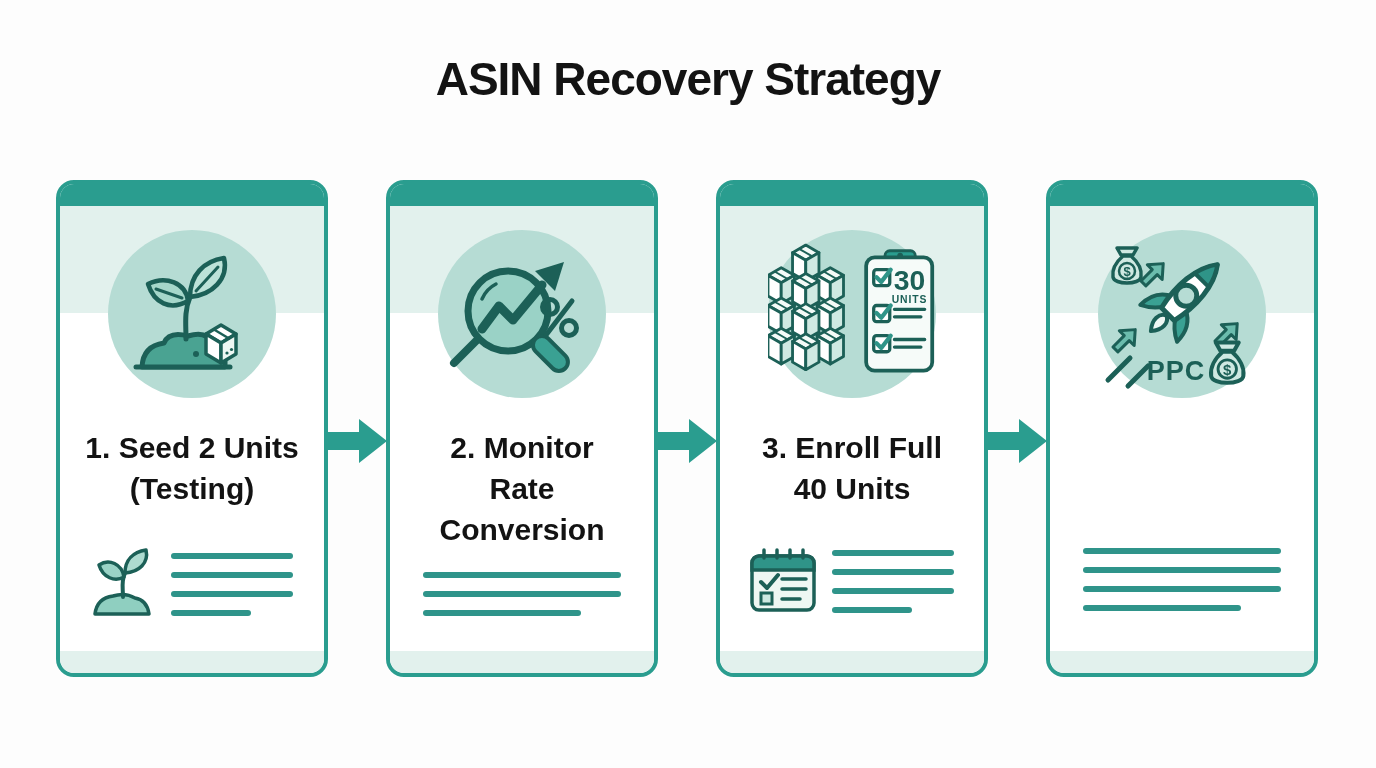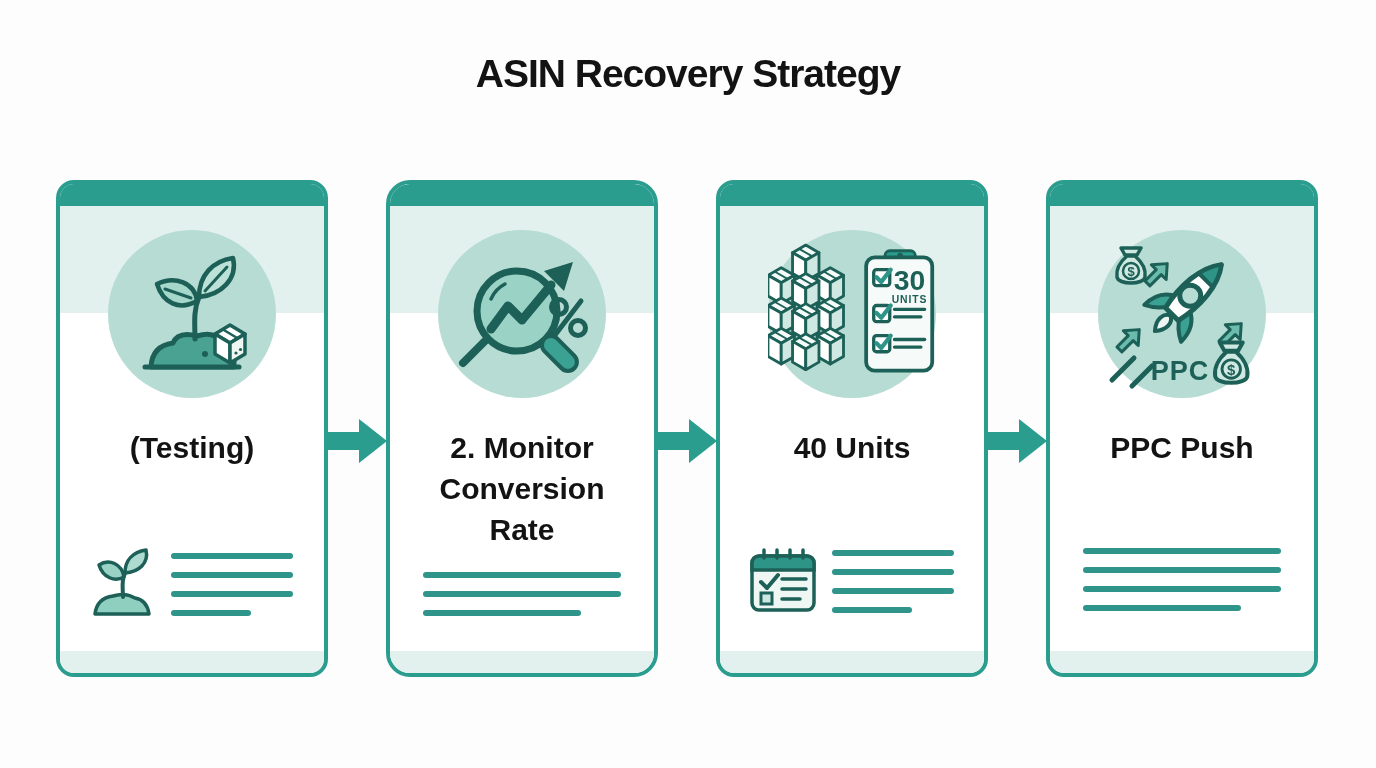--- a/index.html
+++ b/index.html
@@ -3,38 +3,38 @@
 <meta charset="utf-8">
 <style>
   * { margin:0; padding:0; box-sizing:border-box; }
   html,body { background:#fdfdfd; }
   .stage {
     position:relative; width:1376px; height:768px; background:#fdfdfd;
     font-family:"Liberation Sans", sans-serif; overflow:hidden;
   }
   .main-title {
     position:absolute; top:52px; left:0; right:0; text-align:center;
-    font-size:39px; font-weight:800; color:#131313; letter-spacing:-1px;
+    font-size:46px; font-weight:800; color:#131313; letter-spacing:-1px;
   }
   .card {
     position:absolute; top:180px; width:272px; height:497px;
     background:#ffffff; border:4px solid #2a9d8f; border-radius:18px;
     overflow:hidden;
   }
   .card.c1 { left:56px; }
-  .card.c2 { left:386px;border-radius:24px; }
+  .card.c2 { left:386px; }
   .card.c3 { left:716px; }
   .card.c4 { left:1046px; }
   .card-header { position:absolute; top:0; left:0; right:0; height:22px; background:#2a9d8f; }
   .mint-band  { position:absolute; top:22px; left:0; right:0; height:107px; background:#e2f1ed; }
   .card-footer{ position:absolute; bottom:0; left:0; right:0; height:22px; background:#e2f1ed; border-radius:0 0 13px 13px; }
   .icon-circle {
     position:absolute; top:46px; left:50%; transform:translateX(-50%);
     width:168px; height:168px; border-radius:50%; background:#b6dcd4;
-    display:flex; align-items:center; justify-content:center; overflow:visible;
+    display:flex; align-items:center; overflow:visible;
   }
   .card-title {
     position:absolute; top:243px; left:4px; right:4px; text-align:center;
     font-size:30px; font-weight:800; line-height:41px; color:#131313;
   }
   .bottom-row {
     position:absolute; top:364px; left:0; right:0;
     display:flex; justify-content:center; align-items:center; gap:16px;
   }
   .card.c2 .bottom-row { top:388px; }
@@ -70,20 +70,21 @@
           <polygon points="0,9 15,0 30,9 15,18" fill="#ffffff" stroke="#1c6057" stroke-width="3.5" stroke-linejoin="round"></polygon>
           <polygon points="0,9 15,18 15,38 0,29" fill="#ffffff" stroke="#1c6057" stroke-width="3.5" stroke-linejoin="round"></polygon>
           <polygon points="30,9 15,18 15,38 30,29" fill="#eef7f3" stroke="#1c6057" stroke-width="3.5" stroke-linejoin="round"></polygon>
           <path d="M8 4.5 L23 13.5" stroke="#1c6057" stroke-width="2.5" stroke-linecap="round"></path>
           <circle cx="21" cy="28" r="1.6" fill="#1c6057"></circle>
             <circle cx="25.5" cy="24.5" r="1.6" fill="#1c6057"></circle>
         </g>
       </svg>
     </div>
     <div class="card-title">
+      <div>1. Seed 2 Units</div>
       <div>(Testing)</div>
     </div>
     <div class="bottom-row">
       <svg width="64" height="72" viewBox="0 0 64 72">
         <path d="M4 66 Q6 50 22 48 Q34 44 44 50 Q56 52 58 66 Z" fill="#8fcfc0" stroke="#1c6057" stroke-width="3.5" stroke-linejoin="round"></path>
         <path d="M32 49 C32 40 30 33 34 25" stroke="#1c6057" stroke-width="4" fill="none" stroke-linecap="round"></path>
         <path d="M33 29 C24 34 12 30 8 17 C18 10 31 16 33 29 Z" fill="#9ad3c6" stroke="#1c6057" stroke-width="3.5" stroke-linejoin="round"></path>
         <path d="M34 25 C34 12 42 4 55 2 C58 15 48 24 34 25 Z" fill="#aedbd0" stroke="#1c6057" stroke-width="3.5" stroke-linejoin="round"></path>
       </svg>
       <div class="ph-lines">
@@ -107,22 +108,22 @@
         <path d="M44 90 L61 67 L75 81 L104 46" stroke="#1c6057" stroke-width="9" fill="none" stroke-linecap="round" stroke-linejoin="round"></path>
         <polygon points="97,32 126,23 117,52" fill="#1c6057"></polygon>
         <rect x="-9" y="-2" width="18" height="42" rx="9" transform="translate(99 101) rotate(-45)" fill="#3aa193" stroke="#1c6057" stroke-width="4"></rect>
         <path d="M108 96 L134 62" stroke="#1c6057" stroke-width="5" stroke-linecap="round"></path>
         <circle cx="112" cy="68" r="7.5" stroke="#1c6057" stroke-width="5" fill="none"></circle>
         <circle cx="131" cy="89" r="7.5" stroke="#1c6057" stroke-width="5" fill="none"></circle>
       </svg>
     </div>
     <div class="card-title">
       <div>2. Monitor</div>
+      <div>Rate</div>
       <div>Conversion</div>
-      <div>Rate</div>
     </div>
     <div class="bottom-row">
       <div class="ph-lines">
         <div class="ph w"></div>
         <div class="ph w"></div>
         <div class="ph w short"></div>
       </div>
     </div>
     <div class="card-footer"></div>
   </div>
@@ -161,20 +162,21 @@
           <rect x="8" y="58" width="17" height="17" rx="3" fill="#ffffff" stroke="#1c6057" stroke-width="3.5"></rect>
           <path d="M11 66 l5 5 l10 -13" stroke="#2f9488" stroke-width="4.5" fill="none" stroke-linecap="round" stroke-linejoin="round"></path>
           <path d="M30 62 H62 M30 70 H58" stroke="#1c6057" stroke-width="3.5" stroke-linecap="round"></path>
           <rect x="8" y="90" width="17" height="17" rx="3" fill="#ffffff" stroke="#1c6057" stroke-width="3.5"></rect>
           <path d="M11 98 l5 5 l10 -13" stroke="#2f9488" stroke-width="4.5" fill="none" stroke-linecap="round" stroke-linejoin="round"></path>
           <path d="M30 94 H62 M30 102 H58" stroke="#1c6057" stroke-width="3.5" stroke-linecap="round"></path>
         </g>
       </svg>
     </div>
     <div class="card-title">
+      <div>3. Enroll Full</div>
       <div>40 Units</div>
     </div>
     <div class="bottom-row">
       <svg width="66" height="66" viewBox="0 0 66 66">
         <rect x="2" y="8" width="62" height="54" rx="7" fill="#eef7f3" stroke="#1c6057" stroke-width="3.5"></rect>
         <path d="M2 22 V15 a7 7 0 0 1 7 -7 h48 a7 7 0 0 1 7 7 v7 Z" fill="#2f9488" stroke="#1c6057" stroke-width="3.5"></path>
         <path d="M14 10 V2 M27 10 V2 M40 10 V2 M53 10 V2" stroke="#1c6057" stroke-width="3.5" stroke-linecap="round"></path>
         <path d="M11 34 l6 6 l11 -13" stroke="#1c6057" stroke-width="4" fill="none" stroke-linecap="round" stroke-linejoin="round"></path>
         <rect x="11" y="45" width="11" height="11" fill="#cde8e1" stroke="#1c6057" stroke-width="3"></rect>
         <path d="M32 31 H56 M32 41 H56 M32 51 H50" stroke="#1c6057" stroke-width="3.5" stroke-linecap="round"></path>
@@ -220,21 +222,20 @@
           <path d="M9 11 h12 l4 -7 h-20 Z" fill="#cfe9e2" stroke="#1c6057" stroke-width="3.5" stroke-linejoin="round"></path>
           <path d="M11 12 C4 18 0 26 1 33 C2 41 28 41 29 33 C30 26 26 18 19 12 Z" fill="#cfe9e2" stroke="#1c6057" stroke-width="3.5" stroke-linejoin="round"></path>
           <circle cx="15" cy="27" r="8" fill="none" stroke="#1c6057" stroke-width="2.5"></circle>
           <text x="15" y="32" font-size="13" font-weight="bold" fill="#1c6057" text-anchor="middle">$</text>
         </g>
         <path d="M10 142 L32 120 M30 148 L50 128" stroke="#1c6057" stroke-width="5" stroke-linecap="round"></path>
         <text x="78" y="142" font-size="27" font-weight="bold" fill="#1c6057" text-anchor="middle" letter-spacing="1">PPC</text>
       </svg>
     </div>
     <div class="card-title">
-      <div>PPC Push</div>
     </div>
     <div class="bottom-row">
       <div class="ph-lines">
         <div class="ph w"></div>
         <div class="ph w"></div>
         <div class="ph w"></div>
         <div class="ph w short"></div>
       </div>
     </div>
     <div class="card-footer"></div>

